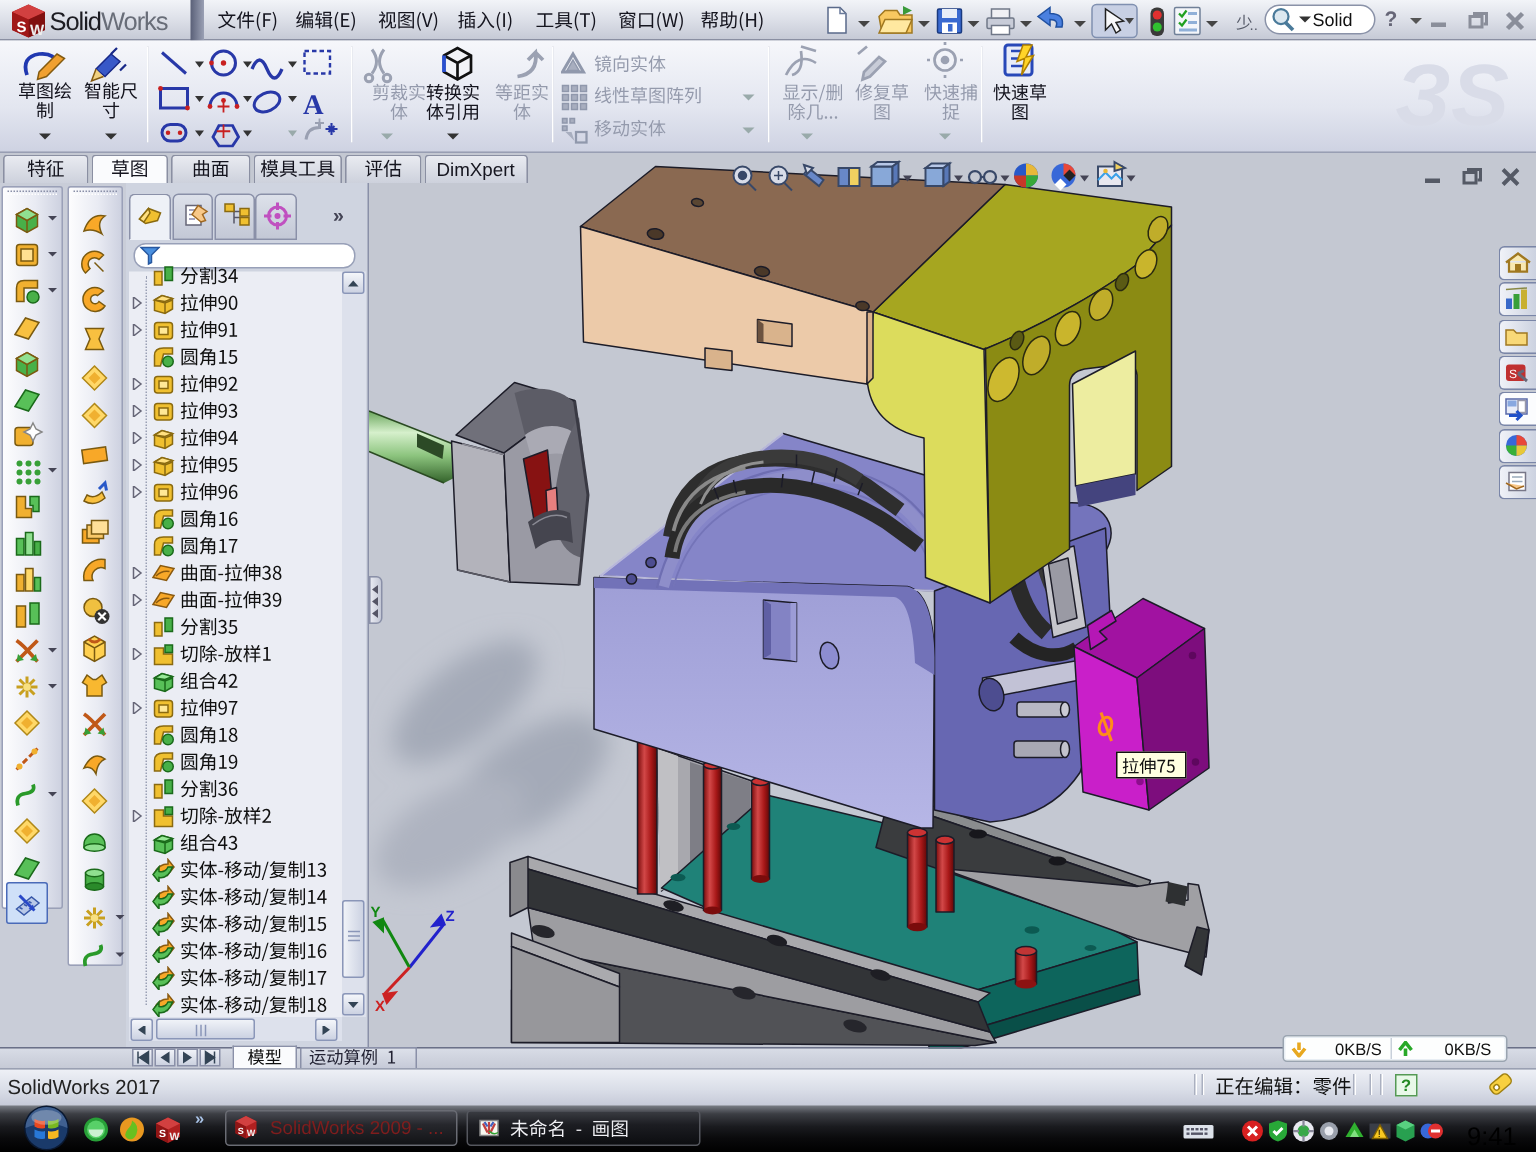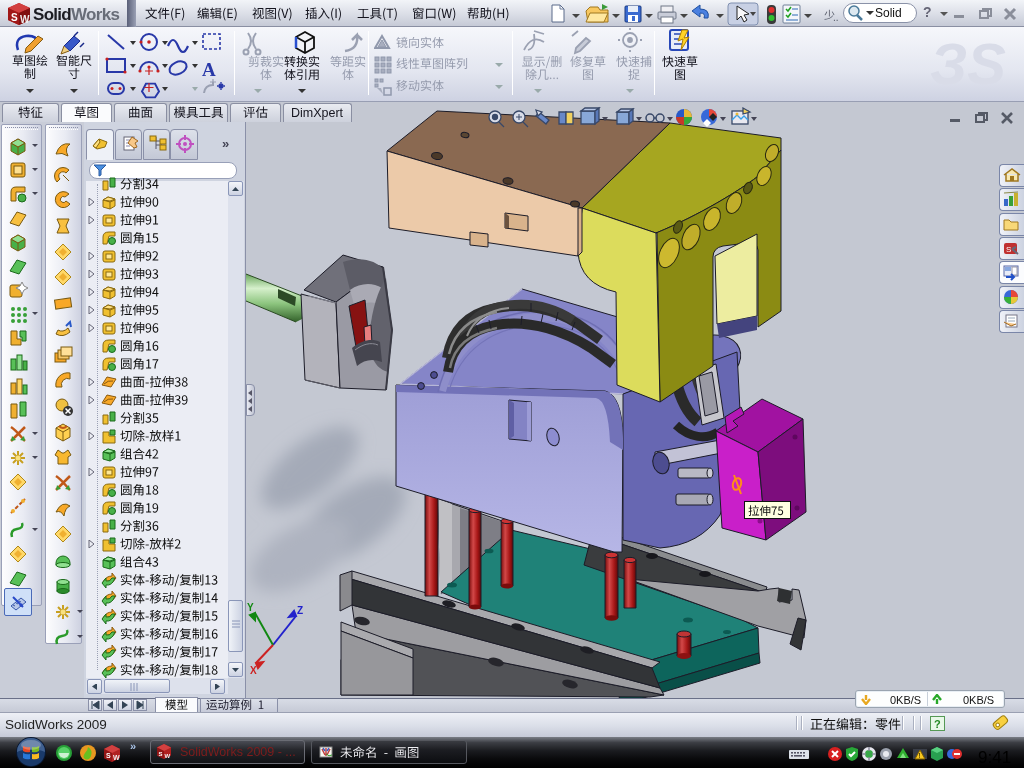--- a/index.html
+++ b/index.html
@@ -7,21 +7,21 @@
 </style></head><body>
 <div class="a" style="left:0;top:0;width:1024px;height:27px;background:linear-gradient(#f2f4f8,#dfe2ea 45%,#c6cad6);border-bottom:1px solid #8a8fa2"></div>
 <svg class="a" style="left:6px;top:2px" width="26" height="24" viewBox="0 0 26 24">
 <polygon points="13,1 24,6 24,18 13,23 2,18 2,6" fill="#b02020"></polygon>
 <polygon points="13,1 24,6 13,11 2,6" fill="#d24040"></polygon>
 <polygon points="2,6 13,11 13,23 2,18" fill="#a01818"></polygon>
 <polygon points="13,11 24,6 24,18 13,23" fill="#801010"></polygon>
 <text x="5" y="19" font-size="10" font-weight="bold" fill="#fff" font-family="Liberation Sans">S</text>
 <text x="14" y="21" font-size="10" font-weight="bold" fill="#eee" font-family="Liberation Sans">W</text>
 </svg>
-<div class="a" style="left:33px;top:5px;font-size:17px;font-weight:bold;color:#1c1c22;letter-spacing:-0.7px">Solid<span style="color:#686d78">Works</span></div>
+<div class="a" style="left:33px;top:5px;font-size:17px;font-weight:normal;color:#1c1c22;letter-spacing:-0.7px">Solid<span style="color:#686d78">Works</span></div>
 <div class="a" style="left:127px;top:0;width:9px;height:27px;background:linear-gradient(90deg,#5a6078,#9aa0b4)"></div>
 <svg class="a" style="left:540px;top:2px" width="480" height="24" viewBox="0 0 480 24">
 <g stroke="#6a7a9a" fill="none">
 <path d="M12,3 h8 l4,4 v13 h-12 z" fill="#fff" stroke="#5a6a8a"></path>
       <path d="M20,3 v4 h4" fill="none"></path>
 </g>
     <path d="M32,12 l4,4 4,-4 z" fill="#444"></path>
 <g>
       <path d="M46,9 l4,-4 8,0 2,3 8,0 0,12 -20,0 z" fill="#f8c860" stroke="#a07820"></path>
       <path d="M46,20 l4,-9 18,0 -4,9 z" fill="#ffe8a0" stroke="#a07820"></path>
@@ -996,21 +996,21 @@
 <svg class="a" style="left:860px;top:694px" width="12" height="11">
     <path d="M6,1 v5 M2,5 l4,5 4,-5" stroke="#e8a820" stroke-width="2.4" fill="none"></path>
   </svg>
 <div class="a" style="left:890px;top:694px;font-size:11px;color:#111">0KB/S</div>
 <div class="a" style="left:927px;top:692px;width:1px;height:14px;background:#c8d0da"></div>
 <svg class="a" style="left:931px;top:694px" width="12" height="11">
     <path d="M6,10 v-5 M2,6 l4,-5 4,5" stroke="#28a828" stroke-width="2.4" fill="none"></path>
   </svg>
 <div class="a" style="left:963px;top:694px;font-size:11px;color:#111">0KB/S</div>
 <div class="a" style="left:0;top:712px;width:1024px;height:25px;background:linear-gradient(#eef0f6,#dadee8 55%,#c6cad8);border-top:1px solid #9aa0b2"></div>
-<div class="a" style="left:5px;top:717px;font-size:13.5px;color:#222">SolidWorks 2009</div>
+<div class="a" style="left:5px;top:717px;font-size:13.5px;color:#222">SolidWorks 2017</div>
 <div class="a" style="left:796px;top:716px;width:2px;height:14px;background:#aab0c0;border-right:1px solid #fff"></div>
 <div class="a" style="left:801px;top:716px;width:2px;height:14px;background:#aab0c0;border-right:1px solid #fff"></div>
 <div class="a" style="left:902px;top:716px;width:2px;height:14px;background:#aab0c0;border-right:1px solid #fff"></div>
 <div class="a" style="left:913px;top:716px;width:2px;height:14px;background:#aab0c0;border-right:1px solid #fff"></div>
 <div class="a" style="left:920px;top:716px;width:2px;height:14px;background:#aab0c0;border-right:1px solid #fff"></div>
 <div class="a" style="left:930px;top:716px;width:15px;height:15px;background:#e8f8e8;border:1px solid #559955"></div>
 <div class="a" style="left:934px;top:718px;font-size:11px;font-weight:bold;color:#228822">?</div>
 <svg class="a" style="left:990px;top:714px" width="20" height="18" viewBox="0 0 20 18">
     <g transform="rotate(-40 10 9)">
       <rect x="3" y="5" width="15" height="8" rx="3" fill="#f8d040" stroke="#a08010"></rect>

